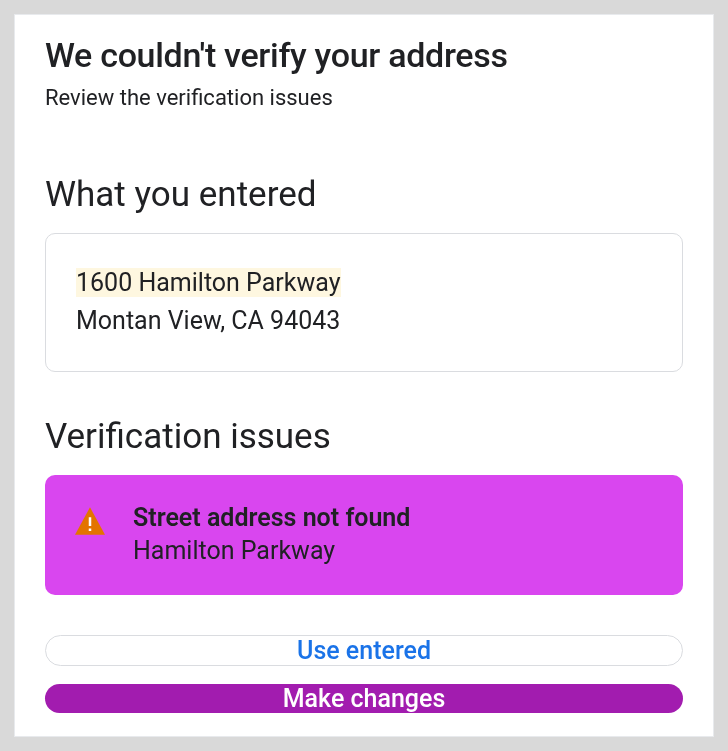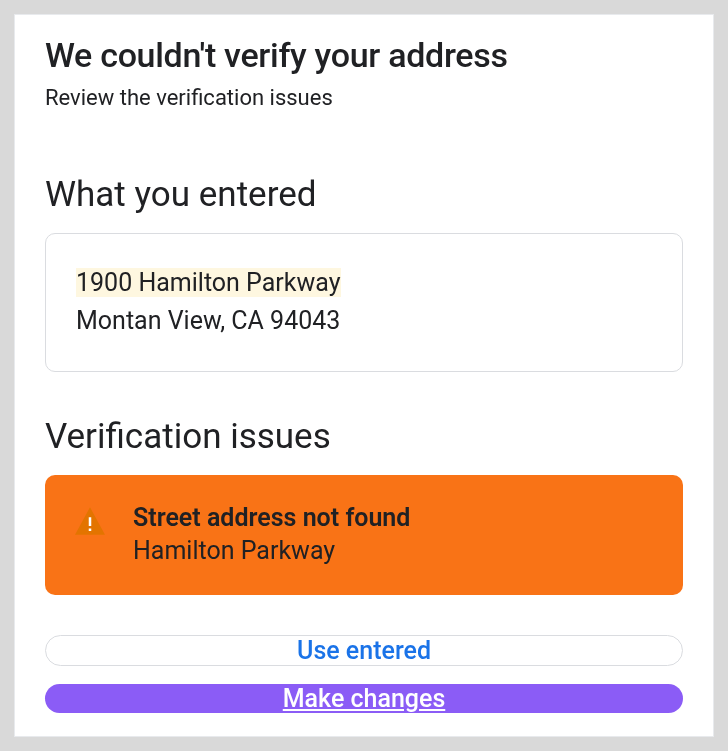--- a/index.html
+++ b/index.html
@@ -53,21 +53,21 @@
     }
     .highlight {
       background: #fef7e0;
     }
     .address-line2 {
       font-size: 25px;
       color: #202124;
       line-height: 1.5;
     }
     .issue-box {
-      background: #f97316;
+      background: #d946ef;
       border-radius: 10px;
       padding: 28px 30px 30px 30px;
       display: flex;
       align-items: flex-start;
       gap: 28px;
       margin-bottom: 40px;
     }
     .warning-icon {
       flex-shrink: 0;
       margin-top: 4px;
@@ -103,35 +103,34 @@
       justify-content: center;
       border: none;
       font-family: inherit;
     }
     .btn-secondary {
       background: #fff;
       color: #1a73e8;
       border: 1px solid #dadce0;
     }
     .btn-primary {
-      background: #8b5cf6;
+      background: #a21caf;
       color: #fff;
-      text-decoration: underline;
     }
   </style>
 </head>
 <body>
 
 <div class="dialog">
   <h1 class="title">We couldn't verify your address</h1>
   <p class="subtitle">Review the verification issues</p>
 
   <h2 class="section-heading">What you entered</h2>
   <div class="entered-box">
-    <div class="address-line1"><span class="highlight">1900 Hamilton Parkway</span></div>
+    <div class="address-line1"><span class="highlight">1600 Hamilton Parkway</span></div>
     <div class="address-line2">Montan View, CA 94043</div>
   </div>
 
   <h2 class="section-heading">Verification issues</h2>
   <div class="issue-box">
     <div class="warning-icon">
       <svg width="30" height="28" viewBox="0 0 24 22">
         <path d="M12 0 L24 22 L0 22 Z" fill="#e37400"></path>
         <rect x="11" y="8" width="2" height="7" fill="#fff"></rect>
         <rect x="11" y="17" width="2" height="2" fill="#fff"></rect>

